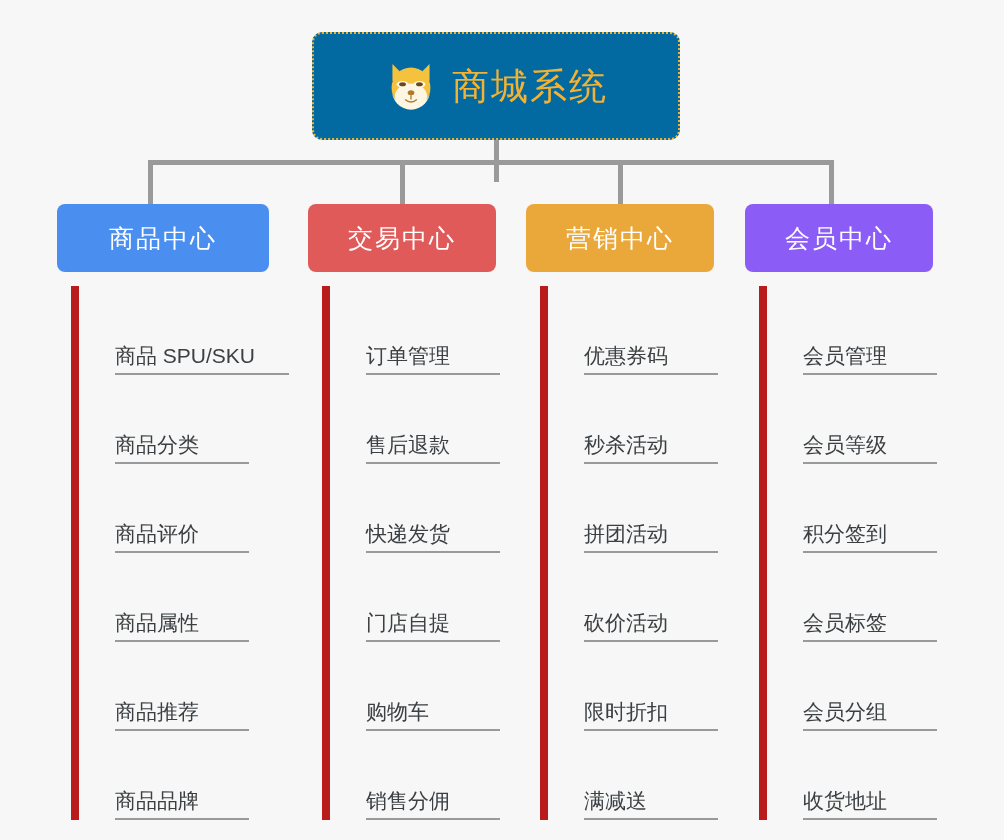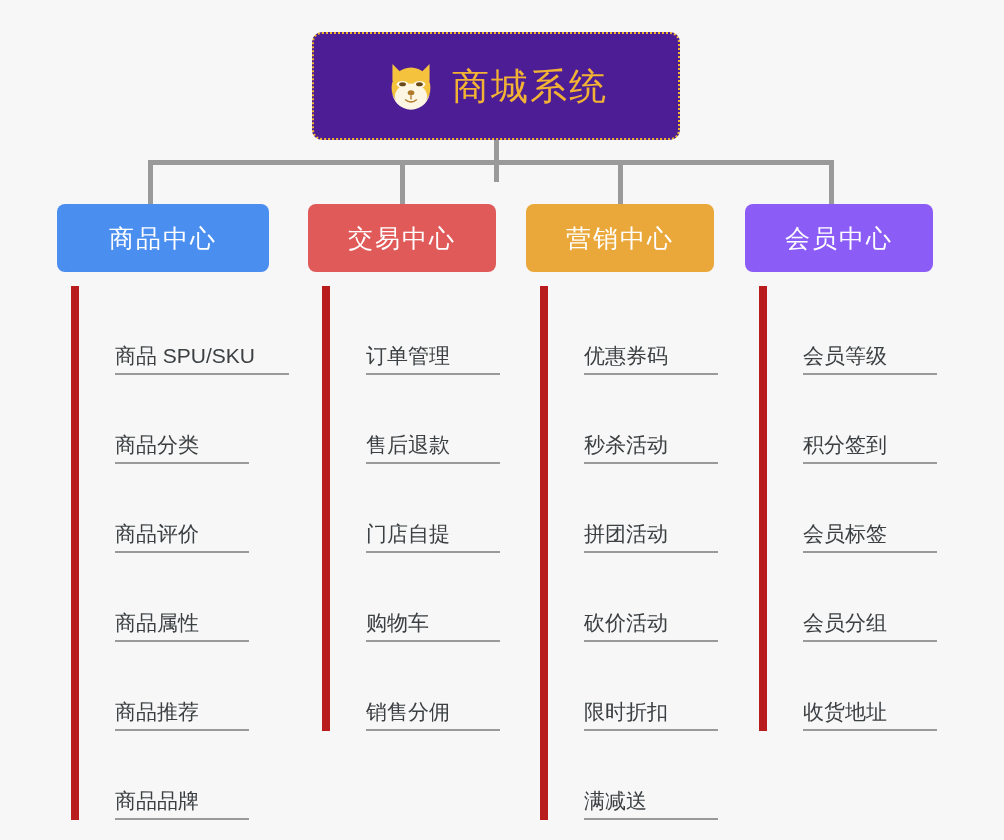--- a/index.html
+++ b/index.html
@@ -20,21 +20,21 @@
   }
 
   
   .root-node {
     position: absolute;
     left: 312px;
     top: 32px;
     width: 368px;
     height: 108px;
     box-sizing: border-box;
-    background: #4c1d95;
+    background: #0369a1;
     border: 2px dotted #f0b429;
     border-radius: 10px;
     display: flex;
     align-items: center;
     justify-content: center;
     gap: 14px;
   }
   .root-logo {
     width: 54px;
     height: 54px;
@@ -194,20 +194,23 @@
       <span>交易中心</span>
     </div>
     <div class="leaf-list">
       <div class="leaf-item">
           <span class="leaf-label">订单管理</span>
         </div>
       <div class="leaf-item">
           <span class="leaf-label">售后退款</span>
         </div>
       <div class="leaf-item">
+          <span class="leaf-label">快递发货</span>
+        </div>
+      <div class="leaf-item">
           <span class="leaf-label">门店自提</span>
         </div>
       <div class="leaf-item">
           <span class="leaf-label">购物车</span>
         </div>
       <div class="leaf-item">
           <span class="leaf-label">销售分佣</span>
         </div>
     </div>
   </div>
@@ -237,20 +240,23 @@
         </div>
     </div>
   </div>
 
   <div class="column c4">
     <div class="cat-header" style="background: #8b5cf6;">
       <span>会员中心</span>
     </div>
     <div class="leaf-list">
       <div class="leaf-item">
+          <span class="leaf-label">会员管理</span>
+        </div>
+      <div class="leaf-item">
           <span class="leaf-label">会员等级</span>
         </div>
       <div class="leaf-item">
           <span class="leaf-label">积分签到</span>
         </div>
       <div class="leaf-item">
           <span class="leaf-label">会员标签</span>
         </div>
       <div class="leaf-item">
           <span class="leaf-label">会员分组</span>

